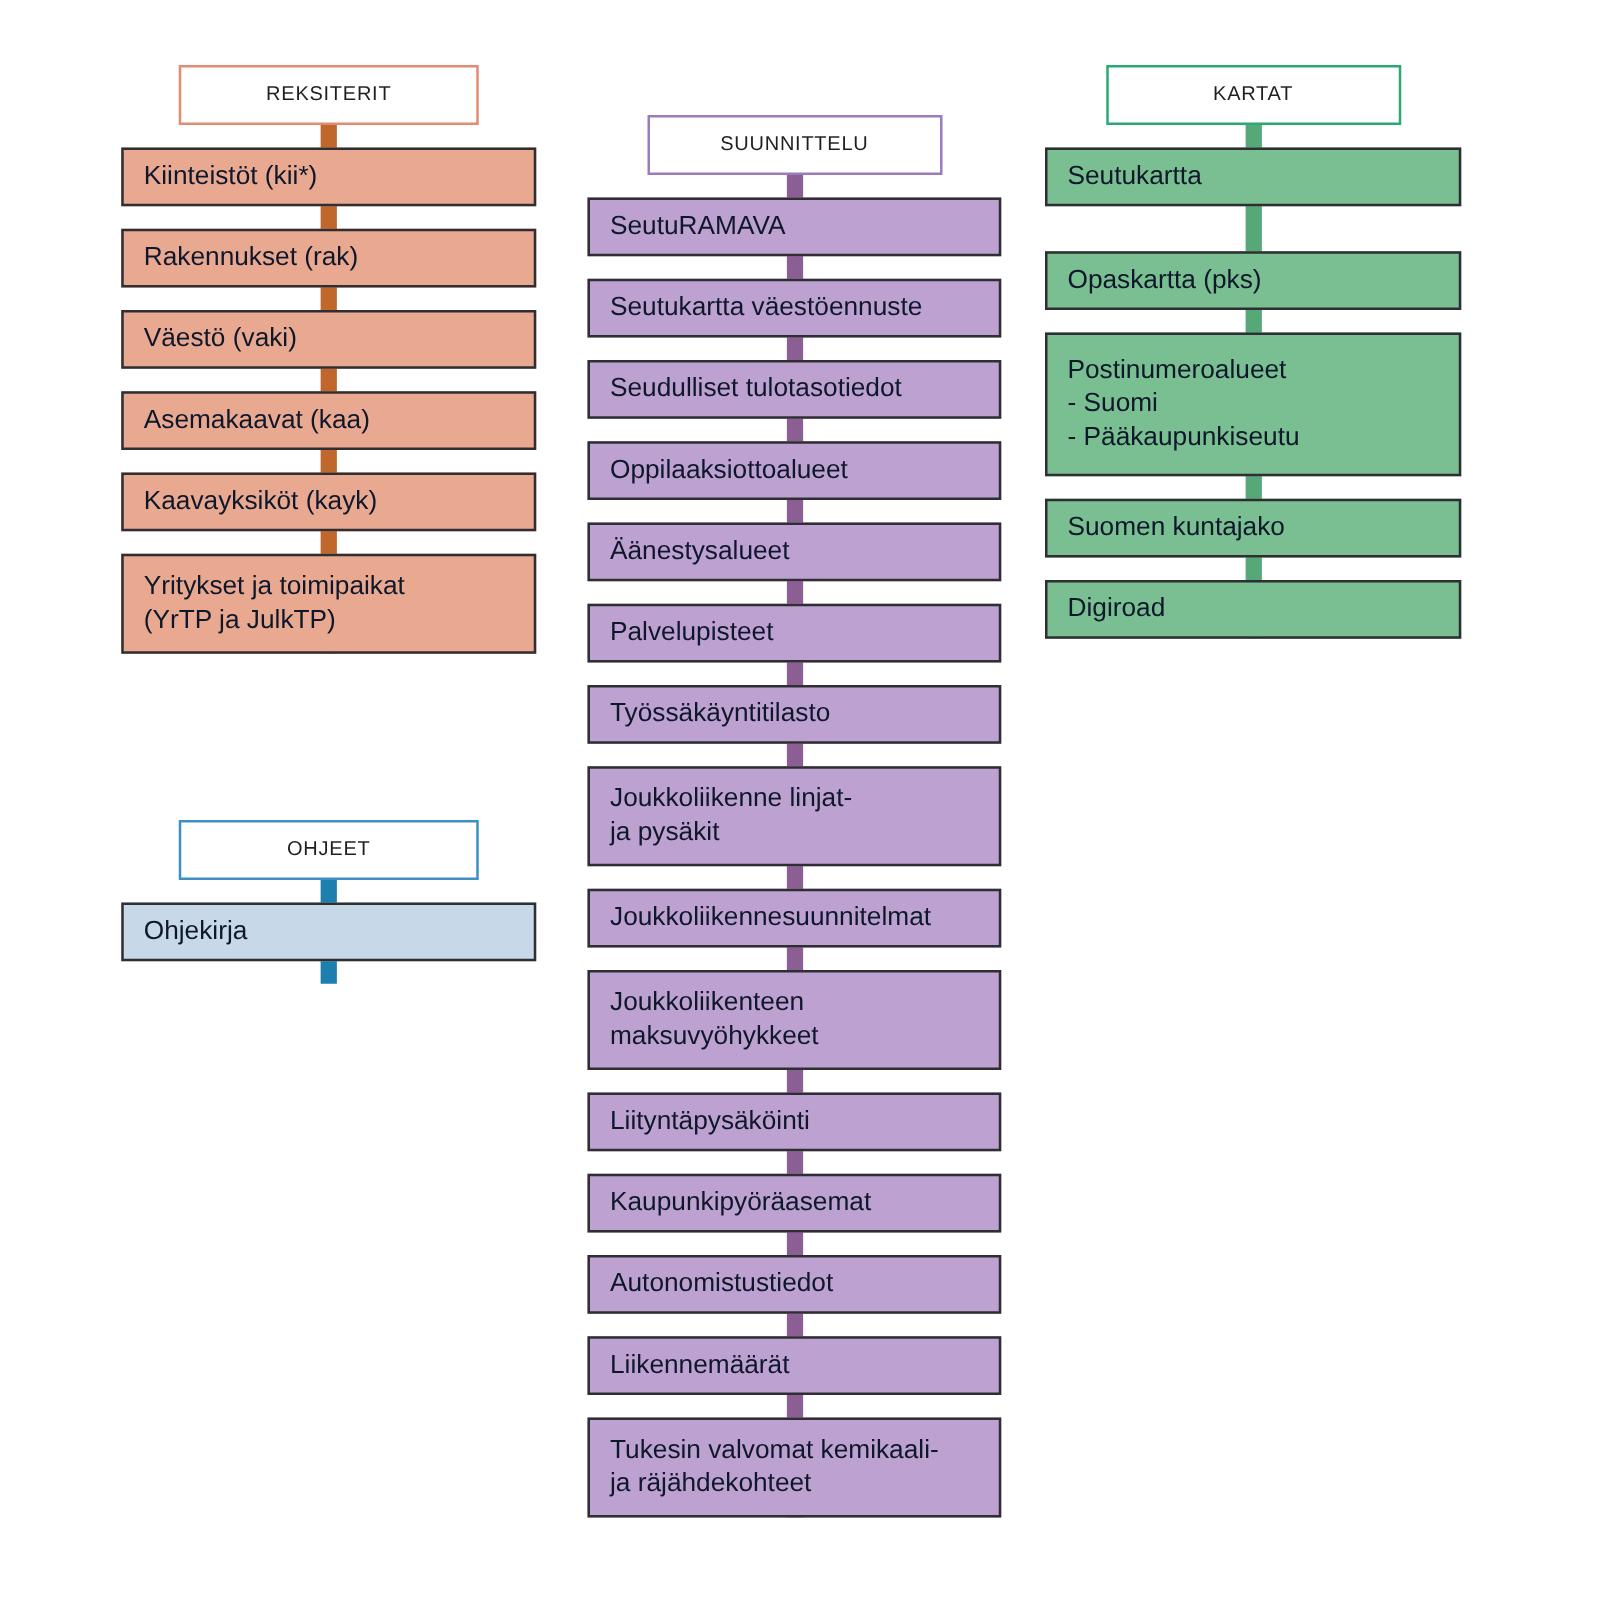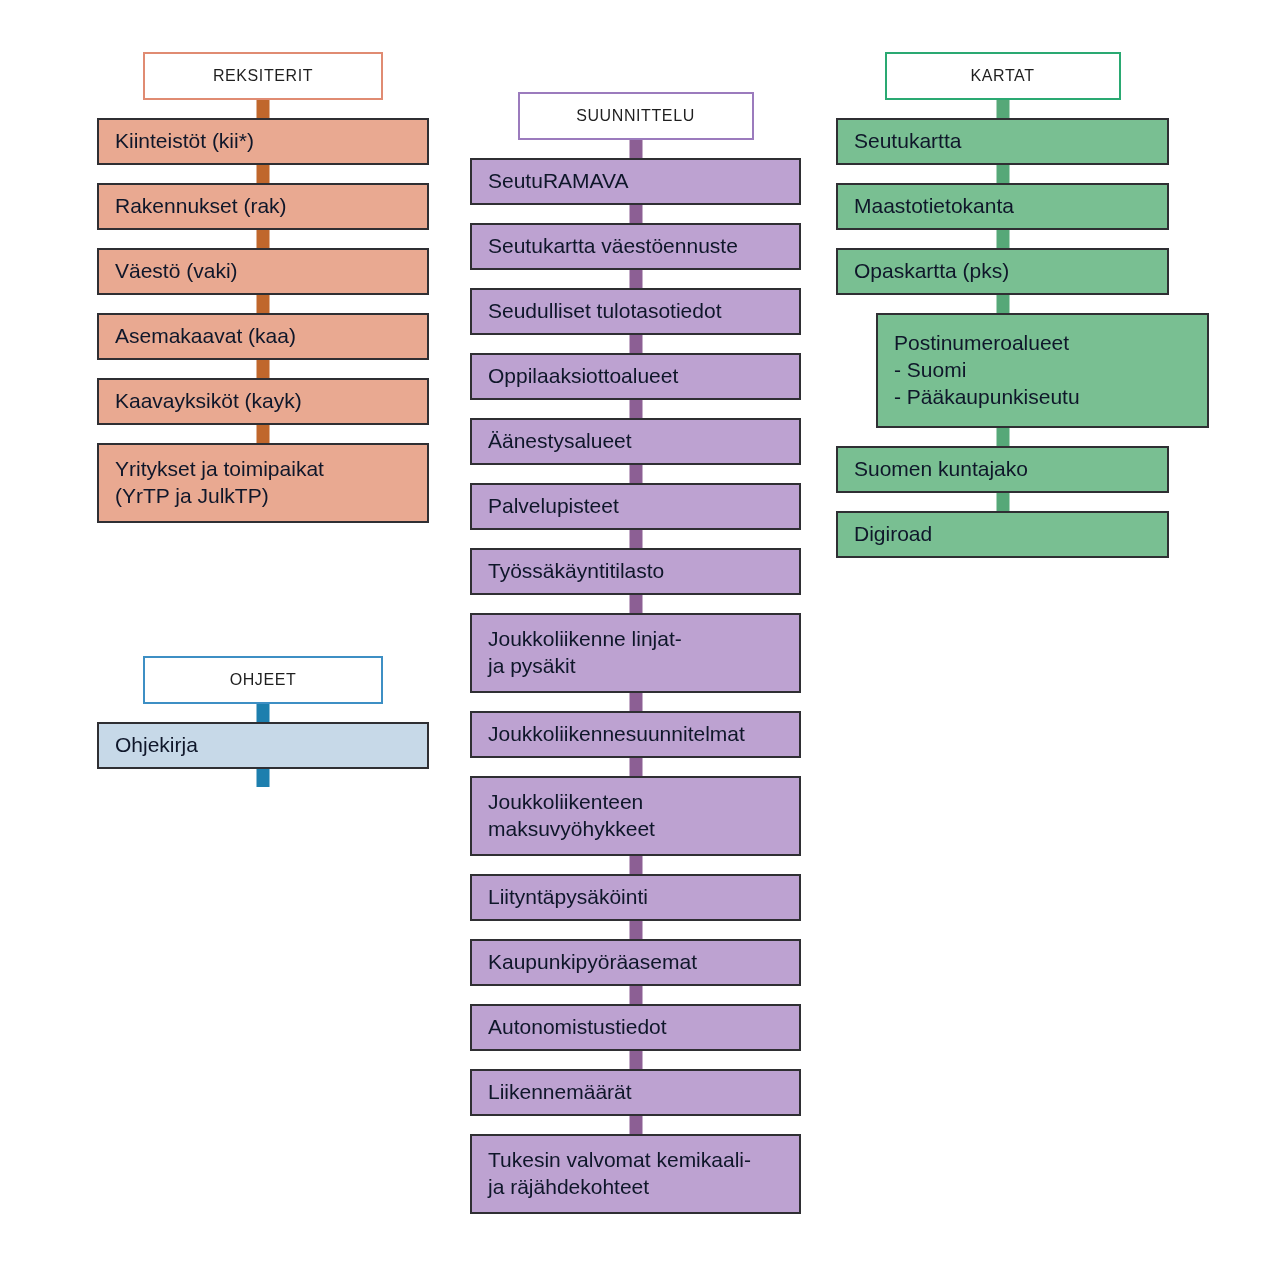--- a/index.html
+++ b/index.html
@@ -92,21 +92,21 @@
   }
   .item-box .item-text { white-space: pre-line; }
 
   #col-rekisterit  .item-box { background: #e9a991; }
   #col-ohjeet      .item-box { background: #c7d9e8; }
   #col-suunnittelu .item-box { background: #bda2d1; }
   #col-kartat      .item-box { background: #79bf92; }
 
   .h1line { height: 47px; }
   .h2line { height: 80px; }
-  .h3line { height: 115px; margin-left: 40px; }
+  .h3line { height: 115px; }
 </style>
 </head>
 <body>
 
 <div class="canvas">
 
   <div class="column" id="col-rekisterit">
     <div class="header-box">
       <span class="header-label">REKSITERIT</span>
     </div>
@@ -230,23 +230,20 @@
     <div class="header-box">
       <span class="header-label">KARTAT</span>
     </div>
     <div class="stack">
       <div class="spine"></div>
       <div class="gap"></div>
       <div class="item-box h1line">
         <span class="item-text">Seutukartta</span>
       </div>
       <div class="gap"></div>
-      <div class="item-box h1line">
-        <span class="item-text">Maastotietokanta</span>
-      </div>
       <div class="gap"></div>
       <div class="item-box h1line">
         <span class="item-text">Opaskartta (pks)</span>
       </div>
       <div class="gap"></div>
       <div class="item-box h3line">
         <span class="item-text">Postinumeroalueet
 - Suomi
 - Pääkaupunkiseutu</span>
       </div>

